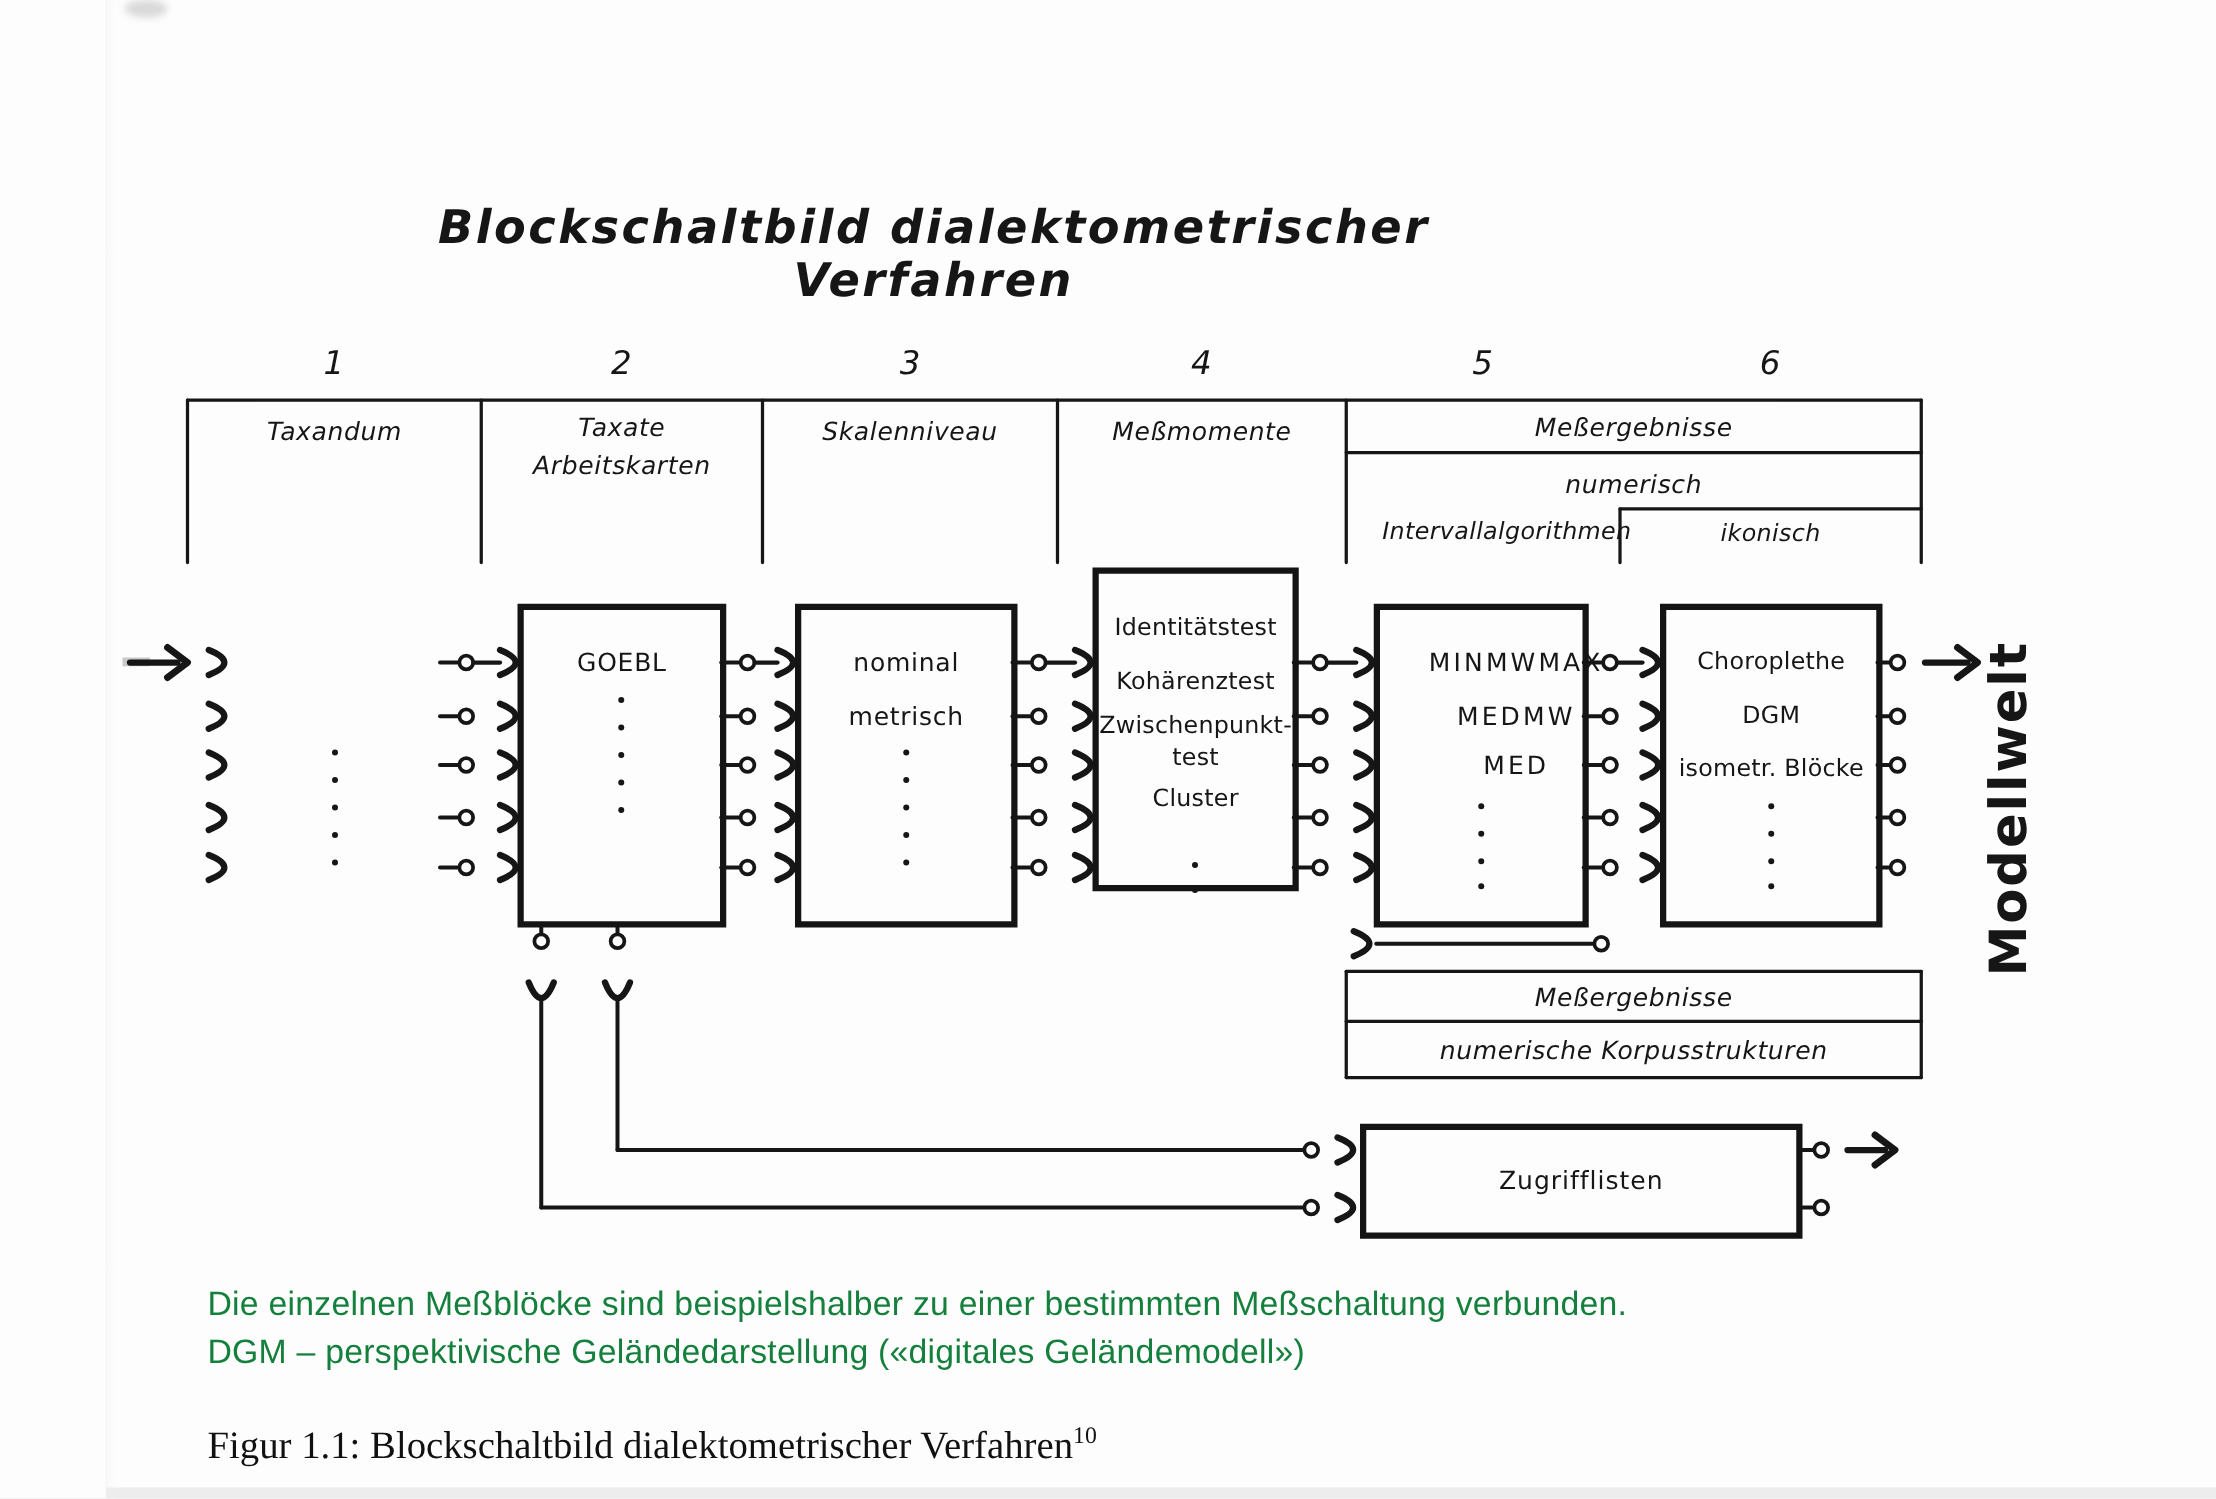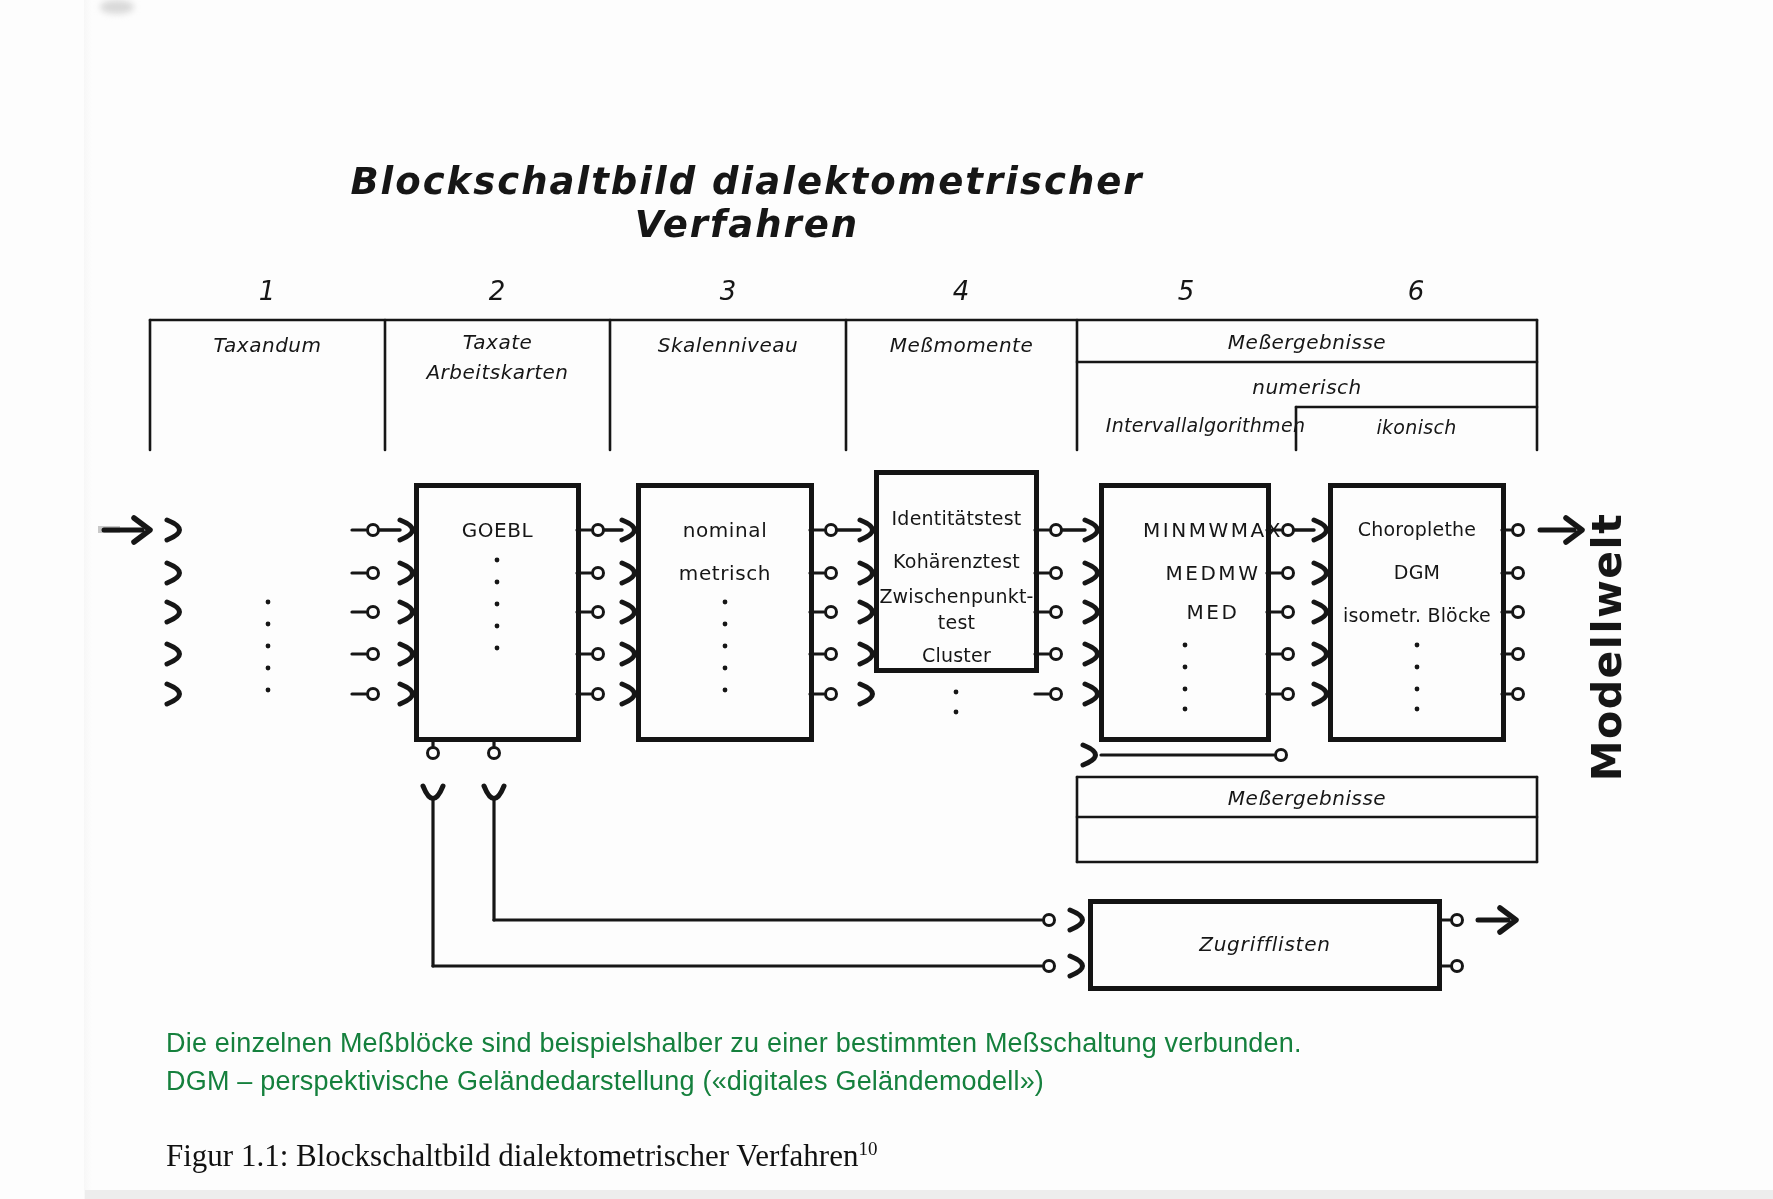--- a/index.html
+++ b/index.html
@@ -7,21 +7,21 @@
         font-family:"DejaVu Sans",sans-serif;color:#161616;}
   .abs{position:absolute;}
   .title{font-style:italic;font-weight:bold;font-size:37px;letter-spacing:2px;text-align:center;}
   .colnum{font-style:italic;font-size:26px;font-weight:500;text-align:center;}
   .collabel{font-style:italic;font-size:20px;text-align:center;letter-spacing:0.5px;}
   .smalllabel{font-style:italic;font-size:19px;text-align:center;letter-spacing:0.3px;}
   .block{position:absolute;border:5px solid #141414;background:transparent;box-sizing:border-box;}
   .bline{position:absolute;left:0;width:100%;text-align:center;font-size:20px;letter-spacing:0.6px;}
   .bline-sm{font-size:19px;letter-spacing:0.2px;}
   .wide{letter-spacing:2.5px;padding-left:28px;}
-  .zug{font-size:20px;text-align:center;letter-spacing:0.8px;font-style:italic;}
+  .zug{font-size:20px;text-align:center;letter-spacing:0.8px;}
   .modell{font-size:41px;font-weight:bold;letter-spacing:1.5px;text-align:center;
           transform:rotate(-90deg);transform-origin:center center;}
   .note{font-family:"Liberation Sans",sans-serif;font-size:27px;color:#15803d;letter-spacing:0.2px;}
   .caption{font-family:"Liberation Serif","DejaVu Serif",serif;font-size:31px;color:#111;}
   .caption sup{font-size:19px;}
   .smudge{position:absolute;left:100px;top:0px;width:34px;height:14px;background:#d9d9d9;
           border-radius:50%;filter:blur(3px);}
   .botstrip{position:absolute;left:85px;top:1190px;width:1688px;height:9px;background:#ededed;}
   .gutter{position:absolute;left:84px;top:0;width:8px;height:1199px;
           background:linear-gradient(90deg,#f7f7f7,#fdfdfd);}
@@ -219,41 +219,42 @@
   <div class="abs smalllabel" style="left:1077px;top:414px;width:257px;">Intervallalgorithmen</div>
   <div class="abs smalllabel" style="left:1296px;top:416px;width:241px;">ikonisch</div>
 
   <div class="block" style="left:414px;top:483px;width:167px;height:259px;">
     <div class="bline" style="top:30px;">GOEBL</div>
   </div>
   <div class="block" style="left:636px;top:483px;width:178px;height:259px;">
     <div class="bline" style="top:30px;">nominal</div>
     <div class="bline" style="top:73px;">metrisch</div>
   </div>
-  <div class="block" style="left:874px;top:470px;width:165px;height:203px;">
+  <div class="block" style="left:874px;top:454px;width:165px;height:259px;">
     <div class="bline bline-sm" style="top:32px;">Identitätstest</div>
     <div class="bline bline-sm" style="top:75px;">Kohärenztest</div>
     <div class="bline bline-sm" style="top:110px;">Zwischenpunkt-</div>
     <div class="bline bline-sm" style="top:136px;">test</div>
     <div class="bline bline-sm" style="top:169px;">Cluster</div>
   </div>
   <div class="block" style="left:1099px;top:483px;width:172px;height:259px;">
     <div class="bline wide" style="top:30px;">MINMWMAX</div>
     <div class="bline wide" style="top:73px;">MEDMW</div>
     <div class="bline wide" style="top:112px;">MED</div>
   </div>
   <div class="block" style="left:1328px;top:483px;width:178px;height:259px;">
     <div class="bline bline-sm" style="top:30px;">Choroplethe</div>
     <div class="bline bline-sm" style="top:73px;">DGM</div>
     <div class="bline bline-sm" style="top:116px;">isometr. Blöcke</div>
   </div>
 
   <div class="abs modell" style="left:1457px;top:623px;width:300px;">Modellwelt</div>
 
   <div class="abs collabel" style="left:1077px;top:786px;width:460px;">Meßergebnisse</div>
+  <div class="abs collabel" style="left:1077px;top:828px;width:460px;">numerische Korpusstrukturen</div>
 
   <div class="block" style="left:1088px;top:899px;width:354px;height:92px;">
     <div class="bline zug" style="top:28px;">Zugrifflisten</div>
   </div>
 
   <div class="abs note" style="left:166px;top:1028px;width:1450px;">Die einzelnen Meßblöcke sind beispielshalber zu einer bestimmten Meßschaltung verbunden.</div>
   <div class="abs note" style="left:166px;top:1066px;width:1450px;">DGM – perspektivische Geländedarstellung («digitales Geländemodell»)</div>
 
   <div class="abs caption" style="left:166px;top:1138px;width:1300px;">
     <span>Figur 1.1: Blockschaltbild dialektometrischer Verfahren</span><sup>10</sup>

